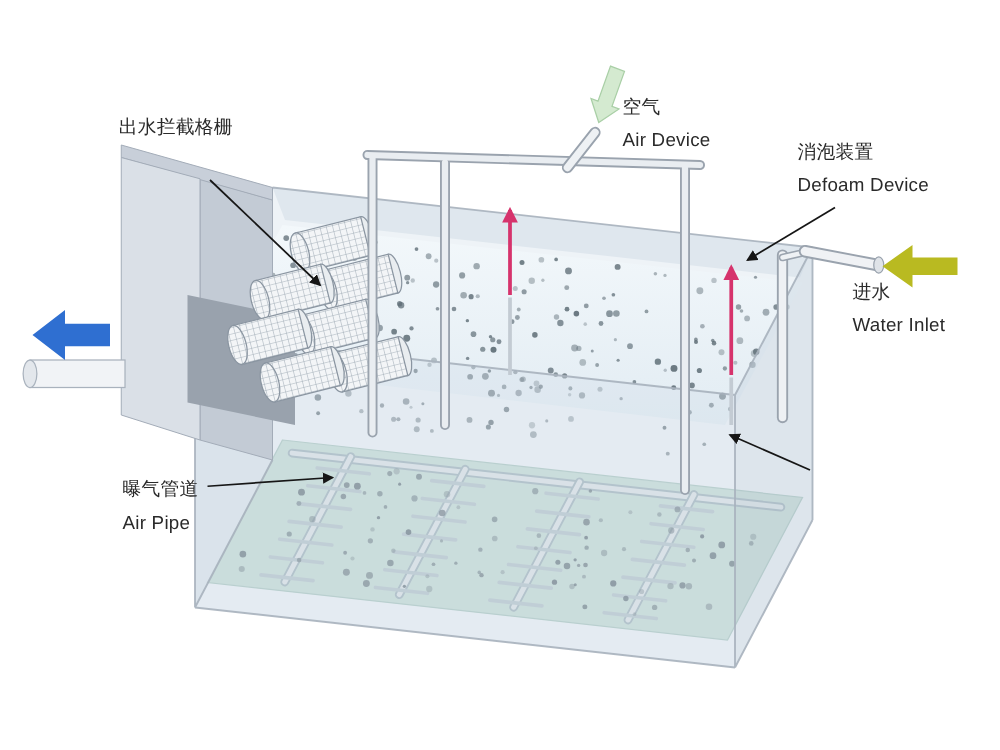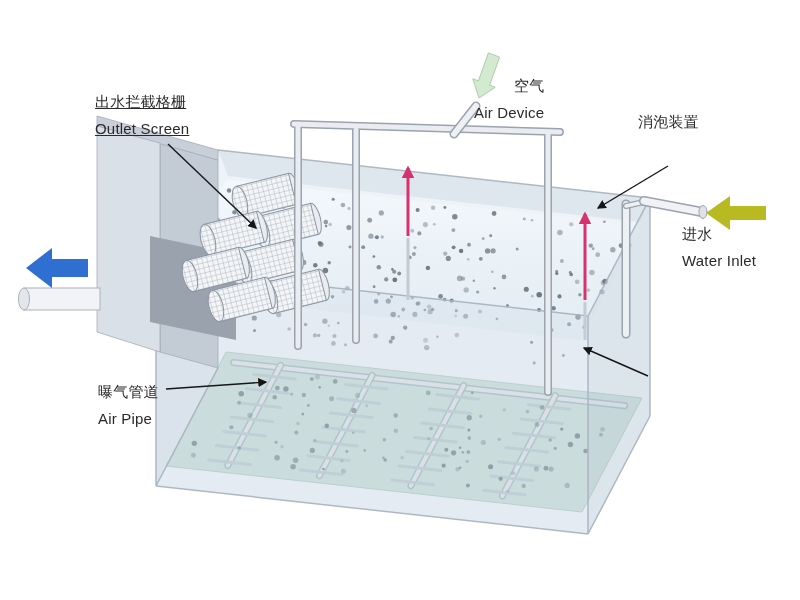--- a/index.html
+++ b/index.html
@@ -461,32 +461,32 @@
     <polygon points="499.6,57.1 489.6,85.1 495.2,87.2 479,98 472.8,78.8 478.4,80.9 488.4,52.9" stroke="#a9cfa6" stroke-width="1" fill="#d4ead0"></polygon>
 
     <g stroke="#161616" stroke-width="1.4">
       <line x1="168" y1="144" x2="256" y2="228" marker-end="url(#mBlack)"></line>
       <line x1="668" y1="166" x2="598" y2="208" marker-end="url(#mBlack)"></line>
       <line x1="166" y1="389" x2="266" y2="382" marker-end="url(#mBlack)"></line>
       <line x1="648" y1="376" x2="584" y2="348" marker-end="url(#mBlack)"></line>
     </g>
   </svg>
 
-  <div class="label" style="left:95px; top:88px;text-decoration:underline;">
+  <div class="label" style="left:95px; top:88px;">
     <div class="zh">出水拦截格栅</div>
-    <div class="en">Outlet Screen</div>
   </div>
 
-  <div class="label" style="left:474px; top:72px;text-align:right;">
+  <div class="label" style="left:498px; top:72px;">
     <div class="zh">空气</div>
     <div class="en">Air Device</div>
   </div>
 
   <div class="label" style="left:638px; top:108px;">
     <div class="zh">消泡装置</div>
+    <div class="en">Defoam Device</div>
   </div>
 
   <div class="label" style="left:682px; top:220px;">
     <div class="zh">进水</div>
     <div class="en">Water Inlet</div>
   </div>
 
   <div class="label" style="left:28px; top:316px;">
   </div>
 

